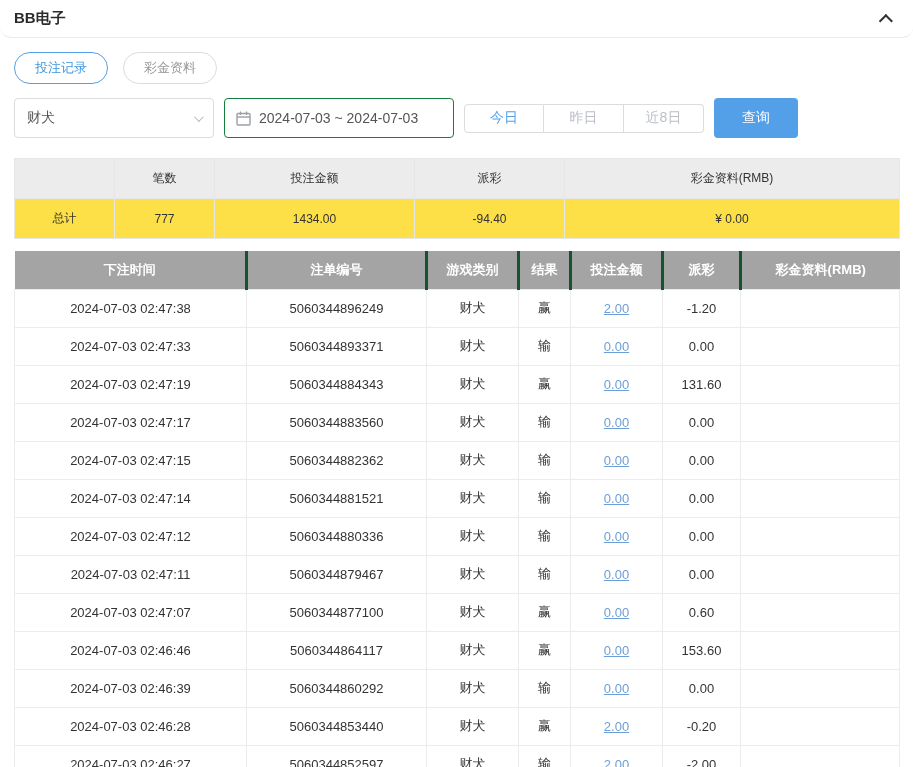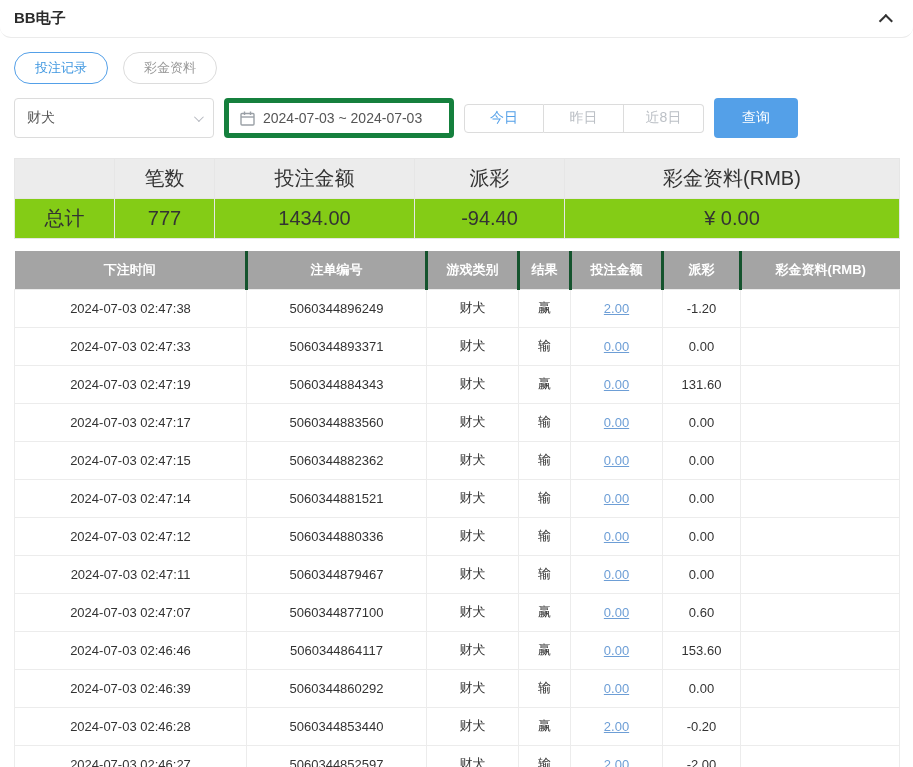--- a/index.html
+++ b/index.html
@@ -28,40 +28,40 @@
   .select-box {
     width:200px; height:40px; border:1px solid #dcdcdc; border-radius:4px;
     display:flex; align-items:center; justify-content:space-between;
     padding:0 12px; color:#555; cursor:pointer; background:#fff;
   }
   .caret-down {
     width:7px; height:7px; border-right:1.5px solid #b6b9c0; border-bottom:1.5px solid #b6b9c0;
     transform:rotate(45deg) translateY(-2px);
   }
   .date-input {
-    margin-left:10px; width:230px; height:40px; border:5px solid #15803d; border-radius:4px;
+    margin-left:10px; width:230px; height:40px; border:1px solid #15803d; border-radius:4px;
     display:flex; align-items:center; gap:8px; padding:0 11px; color:#555; cursor:pointer; background:#fff;
   }
   .btn-group { display:flex; margin-left:10px; }
   .qbtn {
     width:80px; height:29px; background:#fff; border:1px solid #dcdcdc; border-left:none;
     font-size:14px; color:#bcc0c6; cursor:pointer; font-family:inherit;
   }
   .qbtn:first-child { border-left:1px solid #dcdcdc; border-radius:4px 0 0 4px; }
   .qbtn:last-child { border-radius:0 4px 4px 0; }
   .qbtn.active { color:#54a0e8; }
   .search-btn {
     margin-left:10px; width:84px; height:40px; background:#54a0e8; color:#fff;
     border:none; border-radius:4px; font-size:14px; cursor:pointer; font-family:inherit;
   }
   table { border-collapse:collapse; table-layout:fixed; }
-  .summary-table { width:885px; margin:0 14px 12px; font-size:20px; }
+  .summary-table { width:885px; margin:0 14px 12px; font-size:12px; }
   .summary-table th, .summary-table td { height:40px; text-align:center; border:1px solid #e6e6e6; }
   .summary-table th { background:#ececec; font-weight:normal; color:#333; }
-  .summary-table td { background:#84cc16; color:#333; }
+  .summary-table td { background:#fde047; color:#333; }
   .main-table { width:885px; margin:0 14px; font-size:13px; }
   .main-table th {
     background:#a4a4a4; color:#fff; height:38px; font-size:13px; font-weight:bold;
     border-right:3px solid #14532d; text-align:center;
   }
   .main-table th:last-child { border-right:none; }
   .main-table td { height:38px; text-align:center; border:1px solid #ececec; color:#333; }
   .bet-link { color:#6d9ed6; text-decoration:underline; cursor:pointer; }
   .neg { color:#e25d6c; }
 </style>

